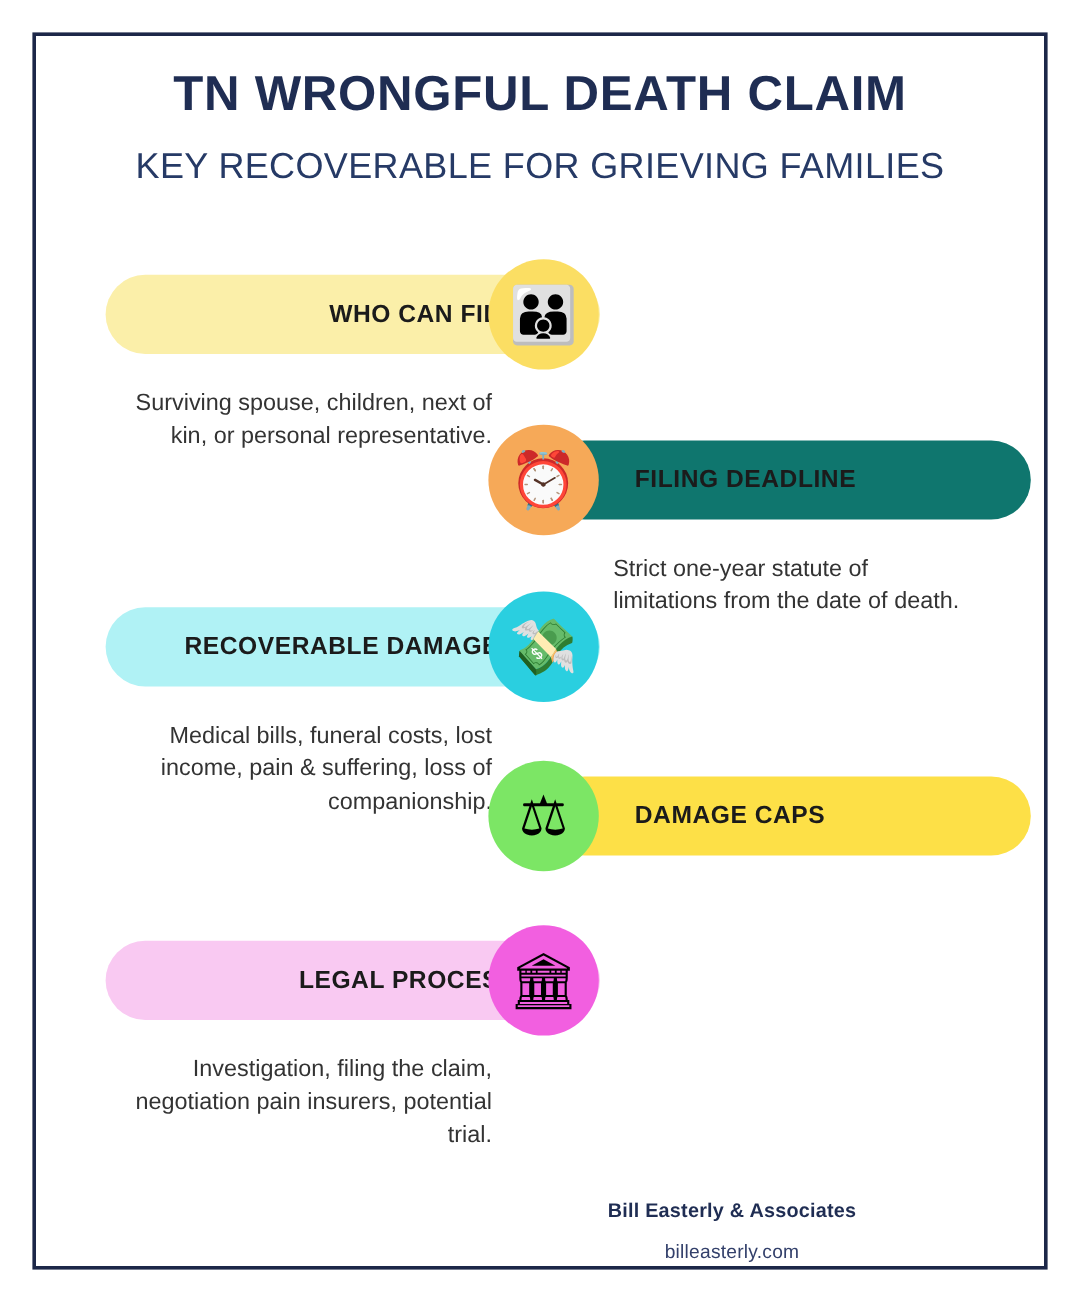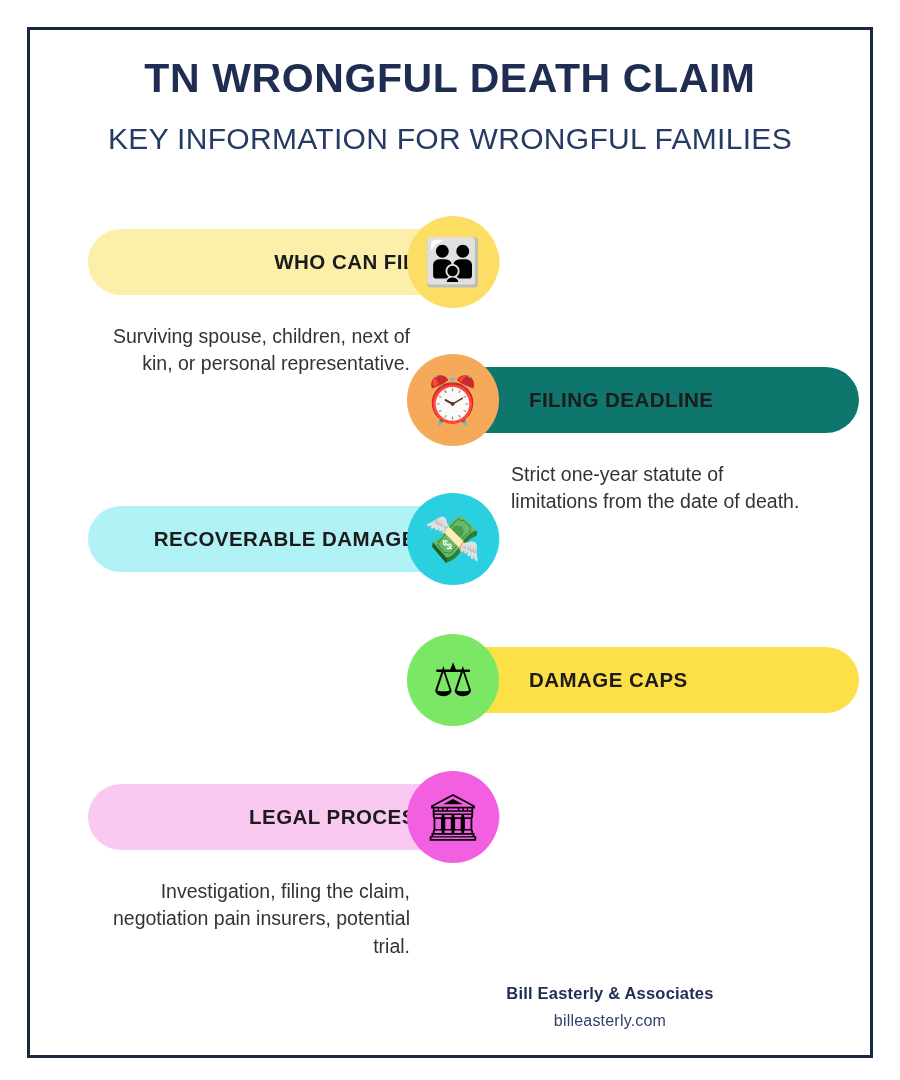--- a/index.html
+++ b/index.html
@@ -135,40 +135,40 @@
     left: 430px;
     top: 984px;
     width: 360px;
     text-align: center;
   }
   .footer-firm {
     font-size: 16.5px;
     font-weight: bold;
     color: #1f2d53;
     letter-spacing: 0.2px;
-    margin: 0;
+    margin: 16px;
   }
   .footer-site {
     font-size: 16px;
     font-weight: normal;
     color: #33406b;
     letter-spacing: 0.2px;
     margin: 9px 0 0 0;
   }
 </style>
 </head>
 <body>
 
 <div class="poster">
 
   <div class="frame"></div>
 
   <div class="header">
     <h1 class="title">TN WRONGFUL DEATH CLAIM</h1>
-    <h2 class="subtitle">KEY INFORMATION FOR WRONGFUL FAMILIES</h2>
+    <h2 class="subtitle">KEY RECOVERABLE FOR GRIEVING FAMILIES</h2>
   </div>
 
   <div id="sections-host">
       <div class="row left" style="left: 88px; top: 229px; width: 412px;">
         <div class="pill" style="background: rgb(251, 239, 169); width: 412px;">
           <span class="pill-label">WHO CAN FILE</span>
         </div>
         <div class="circle" style="background: rgb(251, 222, 99);">
           <span class="emoji">👪</span>
         </div>
@@ -183,20 +183,21 @@
         </div>
         <p class="desc">Strict one-year statute of limitations from the date of death.</p>
       </div>
       <div class="row left" style="left: 88px; top: 506px; width: 412px;">
         <div class="pill" style="background: rgb(176, 242, 245); width: 412px;">
           <span class="pill-label">RECOVERABLE DAMAGES</span>
         </div>
         <div class="circle" style="background: rgb(42, 207, 224);">
           <span class="emoji">💸</span>
         </div>
+        <p class="desc">Medical bills, funeral costs, lost income, pain &amp; suffering, loss of companionship.</p>
       </div>
       <div class="row right" style="left: 407px; top: 647px; width: 405px;">
         <div class="pill" style="background: #fde047; width: 405px;">
           <span class="pill-label">DAMAGE CAPS</span>
         </div>
         <div class="circle" style="background: rgb(124, 230, 101);">
           <span class="emoji">⚖</span>
         </div>
       </div>
       <div class="row left" style="left: 88px; top: 784px; width: 412px;">

